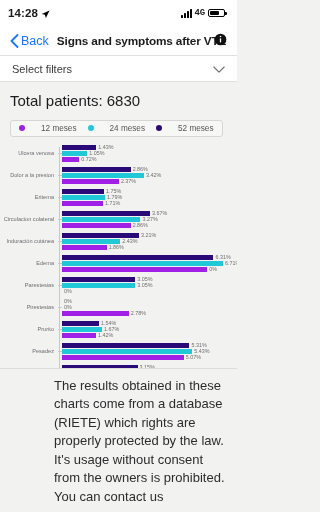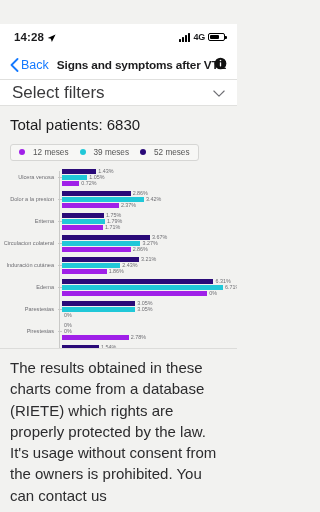--- a/index.html
+++ b/index.html
@@ -10,25 +10,25 @@
     color:#1c1c1e;
     overflow:hidden;
     -webkit-font-smoothing:antialiased;
   }
   .phone { width:237px; height:512px; position:relative; background:#f2f2f0; display:flex; flex-direction:column; }
 
   
   .statusbar {
     height:26px; background:#ffffff;
     display:flex; align-items:center; justify-content:space-between;
-    padding:0 12px 0 14px; flex:0 0 auto;margin-top:24px;
+    padding:0 12px 0 8px; flex:0 0 auto;
   }
   .sb-time { font-size:11.5px; font-weight:600; letter-spacing:.1px; display:flex; align-items:center; gap:3px; }
   .loc-arrow { display:inline-block; width:9px; height:9px; }
-  .sb-right { display:flex; align-items:center; gap:3px; }
+  .sb-right { display:flex; align-items:center; gap:3px;font-family:Liberation Mono, monospace; }
   .bars { display:flex; align-items:flex-end; gap:1px; height:9px; }
   .bars i { width:2px; background:#000; display:block; border-radius:.5px; }
   .bars i:nth-child(1){height:3px}.bars i:nth-child(2){height:5px}
   .bars i:nth-child(3){height:7px}.bars i:nth-child(4){height:9px}
   .net { font-size:9px; font-weight:600; letter-spacing:-.2px; }
   .batt { width:17px; height:8.5px; border:1px solid #000; border-radius:2px; position:relative; padding:1px; }
   .batt::after { content:""; position:absolute; right:-2.5px; top:2.5px; width:1.5px; height:3px; background:#000; border-radius:0 1px 1px 0; }
   .batt span { display:block; height:100%; background:#000; border-radius:1px; }
 
   
@@ -42,34 +42,34 @@
   .back-label { font-size:12.5px; }
   .nav-title { font-size:11.8px; font-weight:600; margin-left:8px; letter-spacing:-.15px; }
   .info-icon { position:absolute; right:10px; top:50%; transform:translateY(-50%); cursor:pointer; }
 
   
   .filters {
     height:26px; background:#fff; display:flex; align-items:center;
     justify-content:space-between; padding:0 12px; flex:0 0 auto;
     border-bottom:1px solid #e0e0de; cursor:pointer;
   }
-  .filters-label { font-size:17px; color:#3a3a3c; }
+  .filters-label { font-size:11px; color:#3a3a3c; }
 
   
   .content { flex:1 1 auto; overflow:hidden; background:#f2f2f0; position:relative; }
 
   .totals { padding:8px 10px 2px 10px; }
   .totals div { font-size:15px; color:#1c1c1e; line-height:1.45; }
 
   .legend {
     margin:6px 10px 0 10px; border:1px solid #d6d6d4; border-radius:3px;
     background:#f7f7f5; display:inline-flex; align-items:center; gap:11px;
     padding:3px 8px;
   }
-  .legend-item { display:flex; align-items:center; gap:8px;justify-content:space-between; }
+  .legend-item { display:flex; align-items:center; gap:16px;justify-content:space-between; }
   .legend-dot { width:6px; height:6px; border-radius:50%; display:block; }
   .legend-text { font-size:8.2px; color:#555; }
 
   
   .chart { margin:8px 0 0 0; padding:0 6px 0 0; position:relative; }
   .axis-line { position:absolute; left:59px; top:2px; bottom:4px; width:1px; background:#c9c9c7; }
   .row { display:flex; align-items:center; margin-bottom:5px; }
   .row-label {
     width:58px; flex:0 0 58px; text-align:right; padding-right:4px;
     font-size:5.6px; color:#6e6e73; line-height:1.25; word-wrap:break-word;
@@ -78,21 +78,21 @@
   .bars-group { flex:1 1 auto; display:flex; flex-direction:column; gap:1px; padding-left:0px; }
   .bar-line { display:flex; align-items:center; height:5px; }
   .bar { height:5px; display:block; }
   .bar-val { font-size:5.4px; color:#6e6e73; margin-left:2px; white-space:nowrap; }
 
   
   .footer {
     border-top:1px solid #dcdcda; background:#f2f2f0;
     padding:8px 10px 6px 10px; flex:0 0 auto;
   }
-  .footer p { font-size:15px; line-height:1.42; color:#2c2c2e; }
+  .footer p { font-size:13px; line-height:1.42; color:#2c2c2e;margin-left:44px; }
 </style>
 </head>
 <body>
 
 <div class="phone">
 
   <div class="statusbar">
     <div class="sb-time">
       <span>14:28</span>
       <span class="loc-arrow">
@@ -149,21 +149,21 @@
       <div>Total patients: 6830</div>
     </div>
 
     <div class="legend" id="legend">
         <div class="legend-item">
           <span class="legend-dot" style="background: rgb(160, 32, 232);"></span>
           <span class="legend-text">12 meses</span>
         </div>
         <div class="legend-item">
           <span class="legend-dot" style="background: rgb(33, 200, 216);"></span>
-          <span class="legend-text">39 meses</span>
+          <span class="legend-text">24 meses</span>
         </div>
         <div class="legend-item">
           <span class="legend-dot" style="background: rgb(42, 10, 120);"></span>
           <span class="legend-text">52 meses</span>
         </div>
       </div>
 
     <div class="chart" id="chart">
       <div class="axis-line"></div>
     <div class="row">

